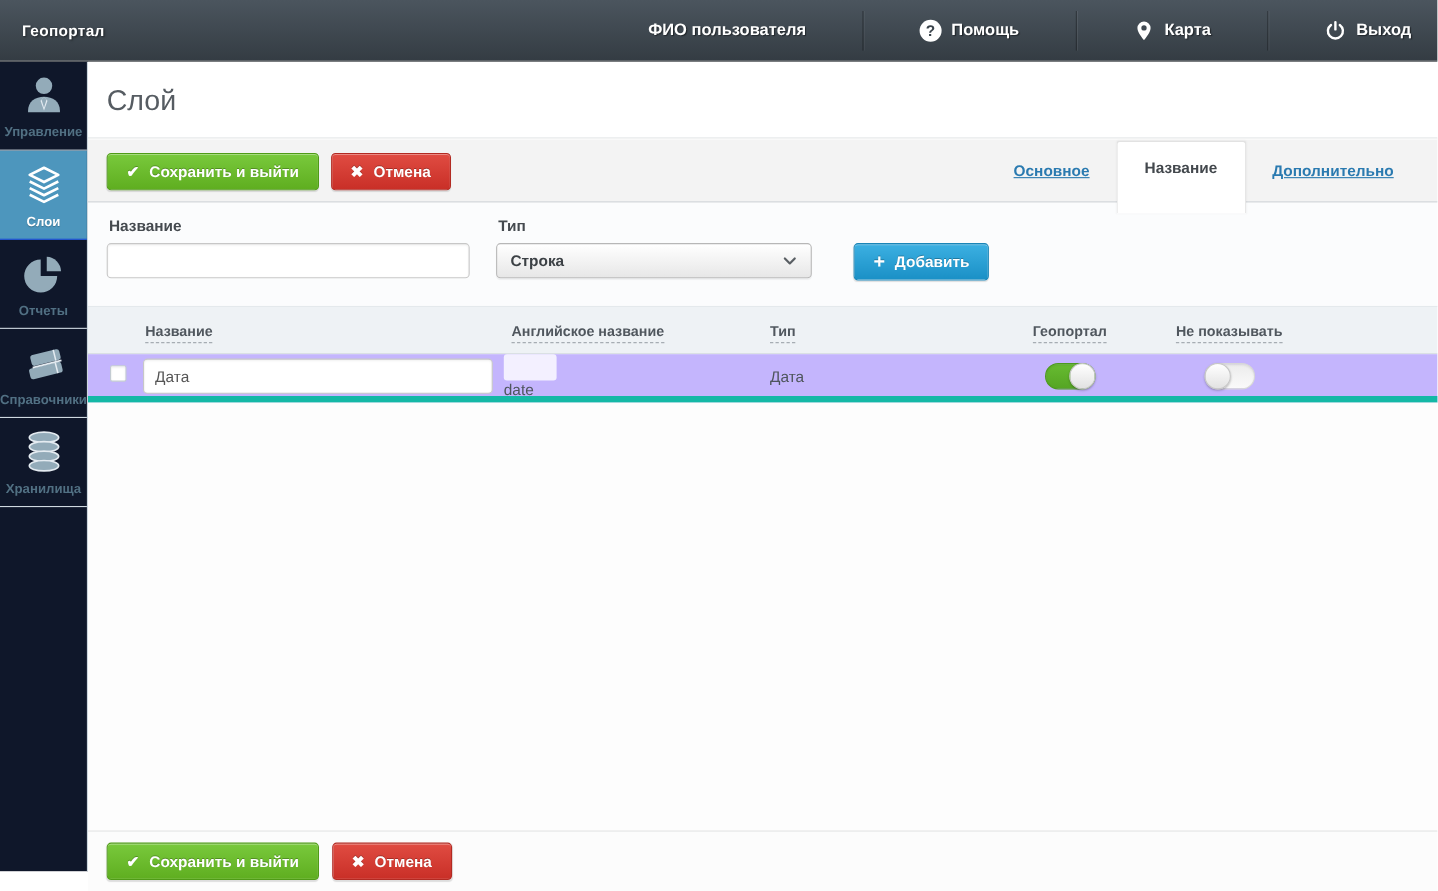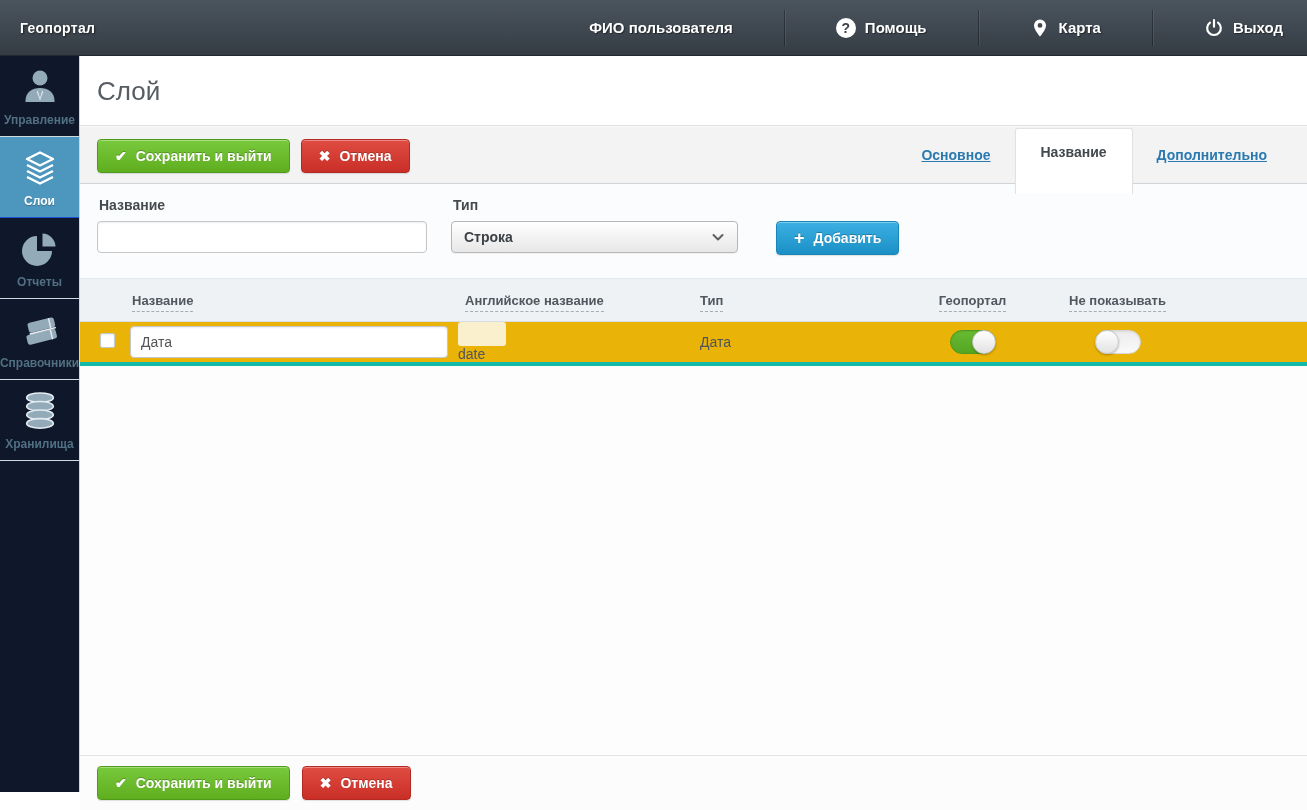--- a/index.html
+++ b/index.html
@@ -114,21 +114,21 @@
     align-items:center; height:44px;
   }
   .thead {
     background:#eef2f5; border-top:1px solid #e3e8ec; border-bottom:1px solid #d8dee3;
   }
   .th { font-size:13px; font-weight:bold; color:#50575e; }
   .th span { border-bottom:1px dashed #a6adb3; padding-bottom:3px; cursor:pointer; }
   .th-name { padding-left:2px; }
   .th-eng, .th-type { padding-left:10px; }
   .th-center { justify-self:center; }
-  .trow { background:#eab308; border-bottom:4px solid #14b8a6; }
+  .trow { background:#c4b5fd; border-bottom:6px solid #14b8a6; }
   .row-checkbox {
     width:15px; height:15px; margin-left:20px; background:#fff;
     border:1px solid #c3cbd2; border-radius:2px; box-shadow:inset 0 1px 2px rgba(0,0,0,.08);
     appearance:none; cursor:pointer;
   }
   .cell-name-input { width:318px; height:32px; }
   .cell-eng { display:flex; align-items:flex-start; padding-left:3px;flex-direction:column; }
   .ghost-box {
     width:48px; height:24px; border-radius:3px; background:rgba(255,255,255,.8); margin-right:14px;
   }

